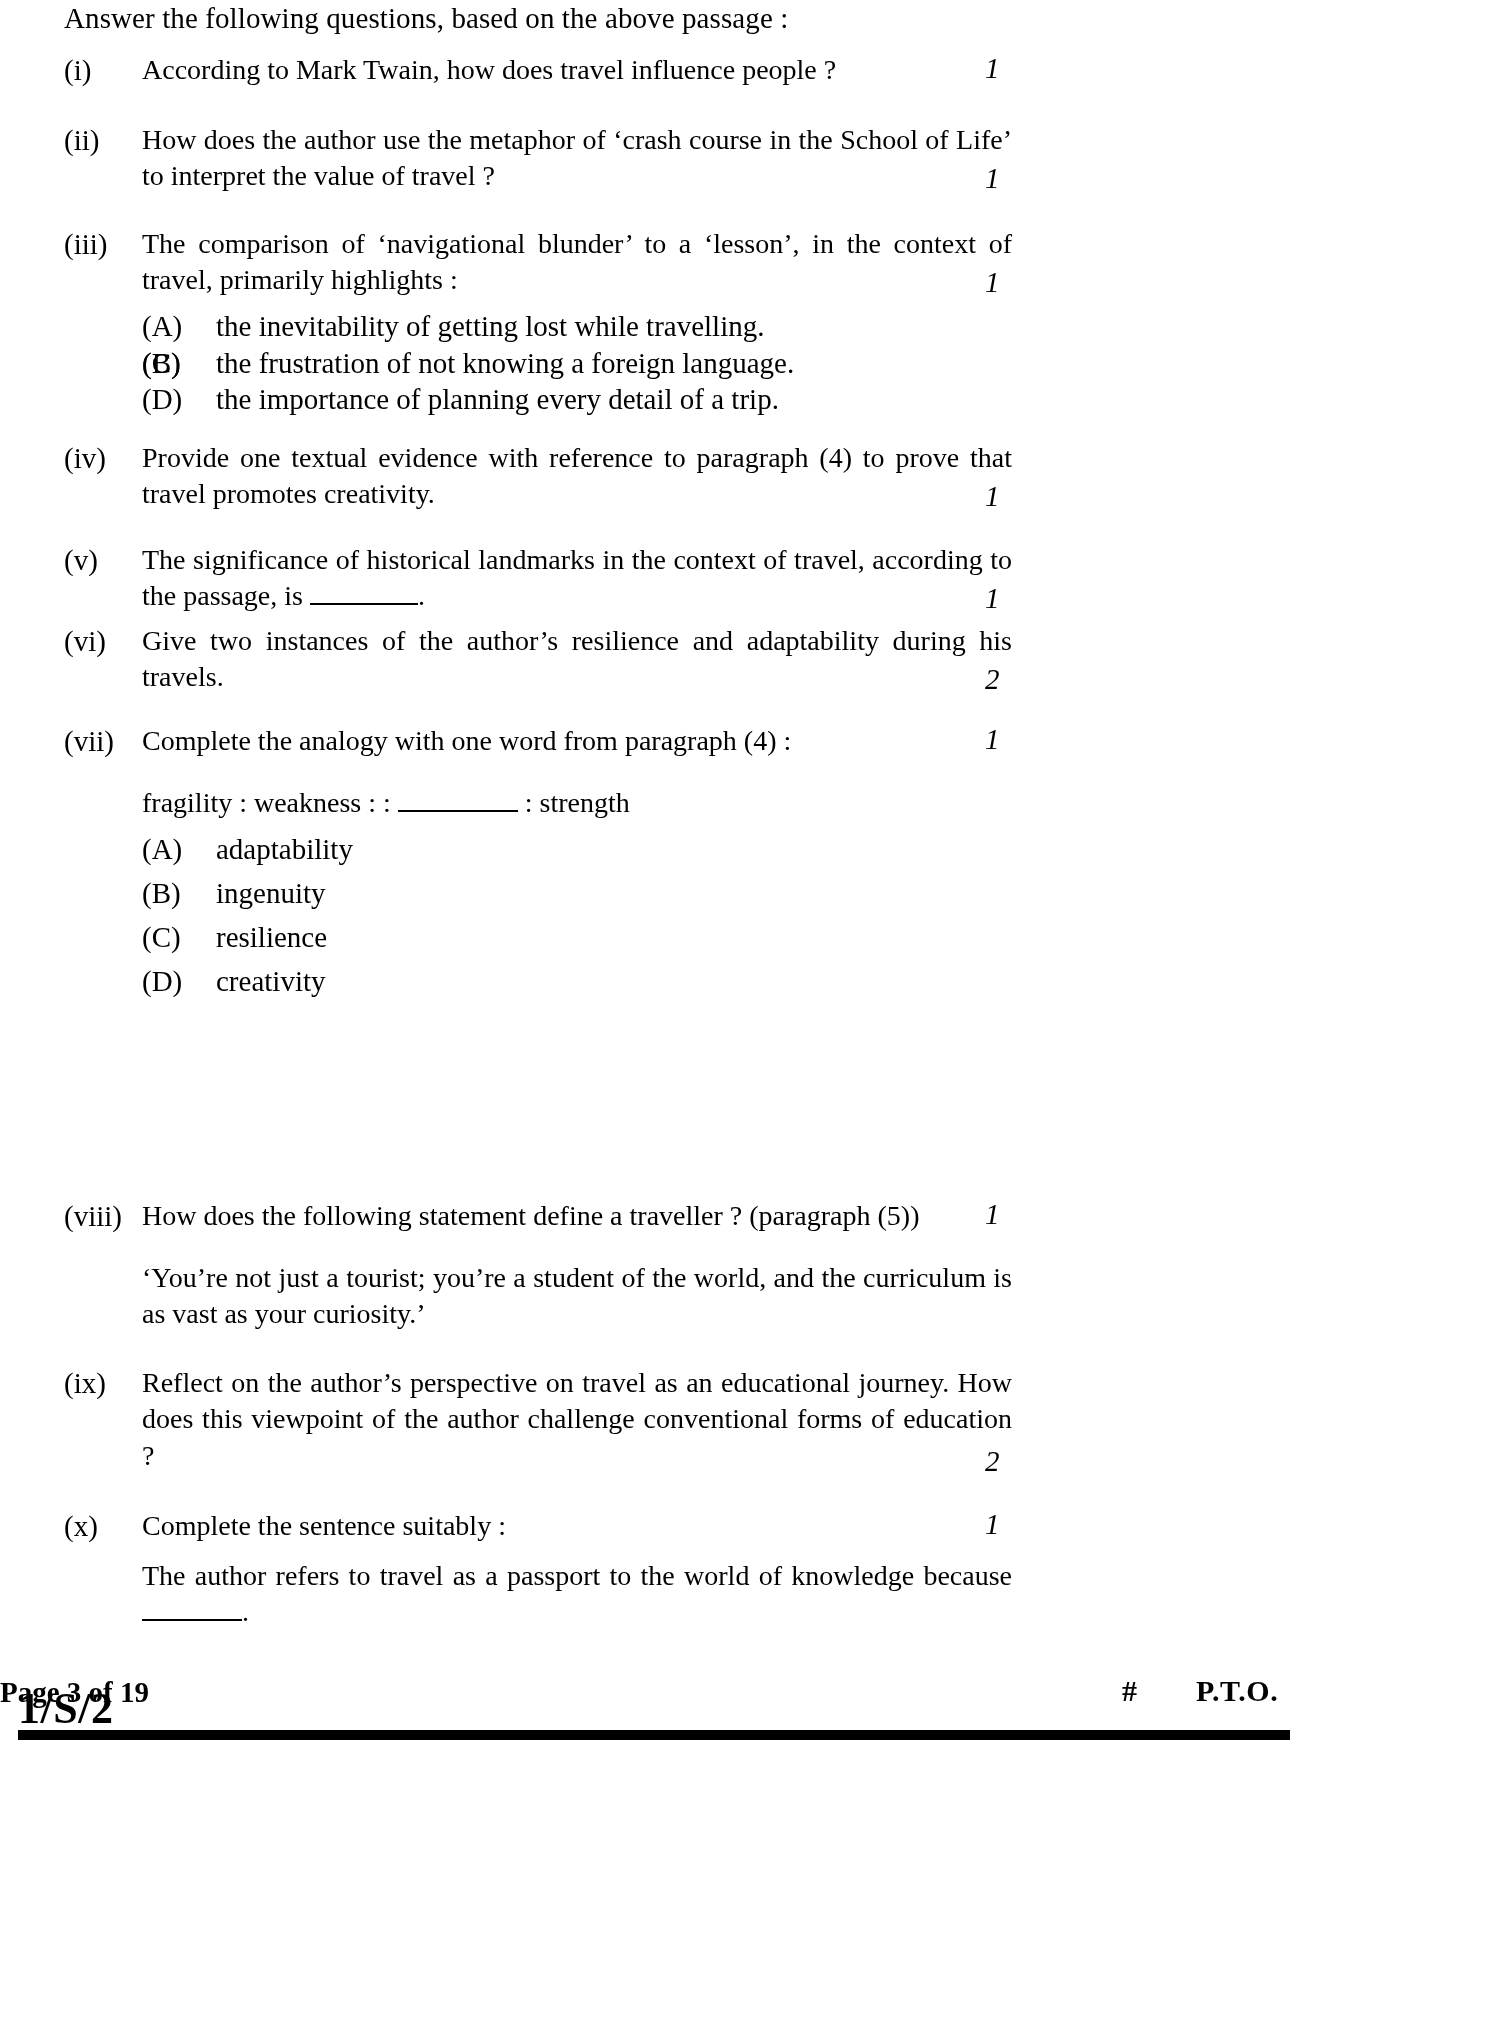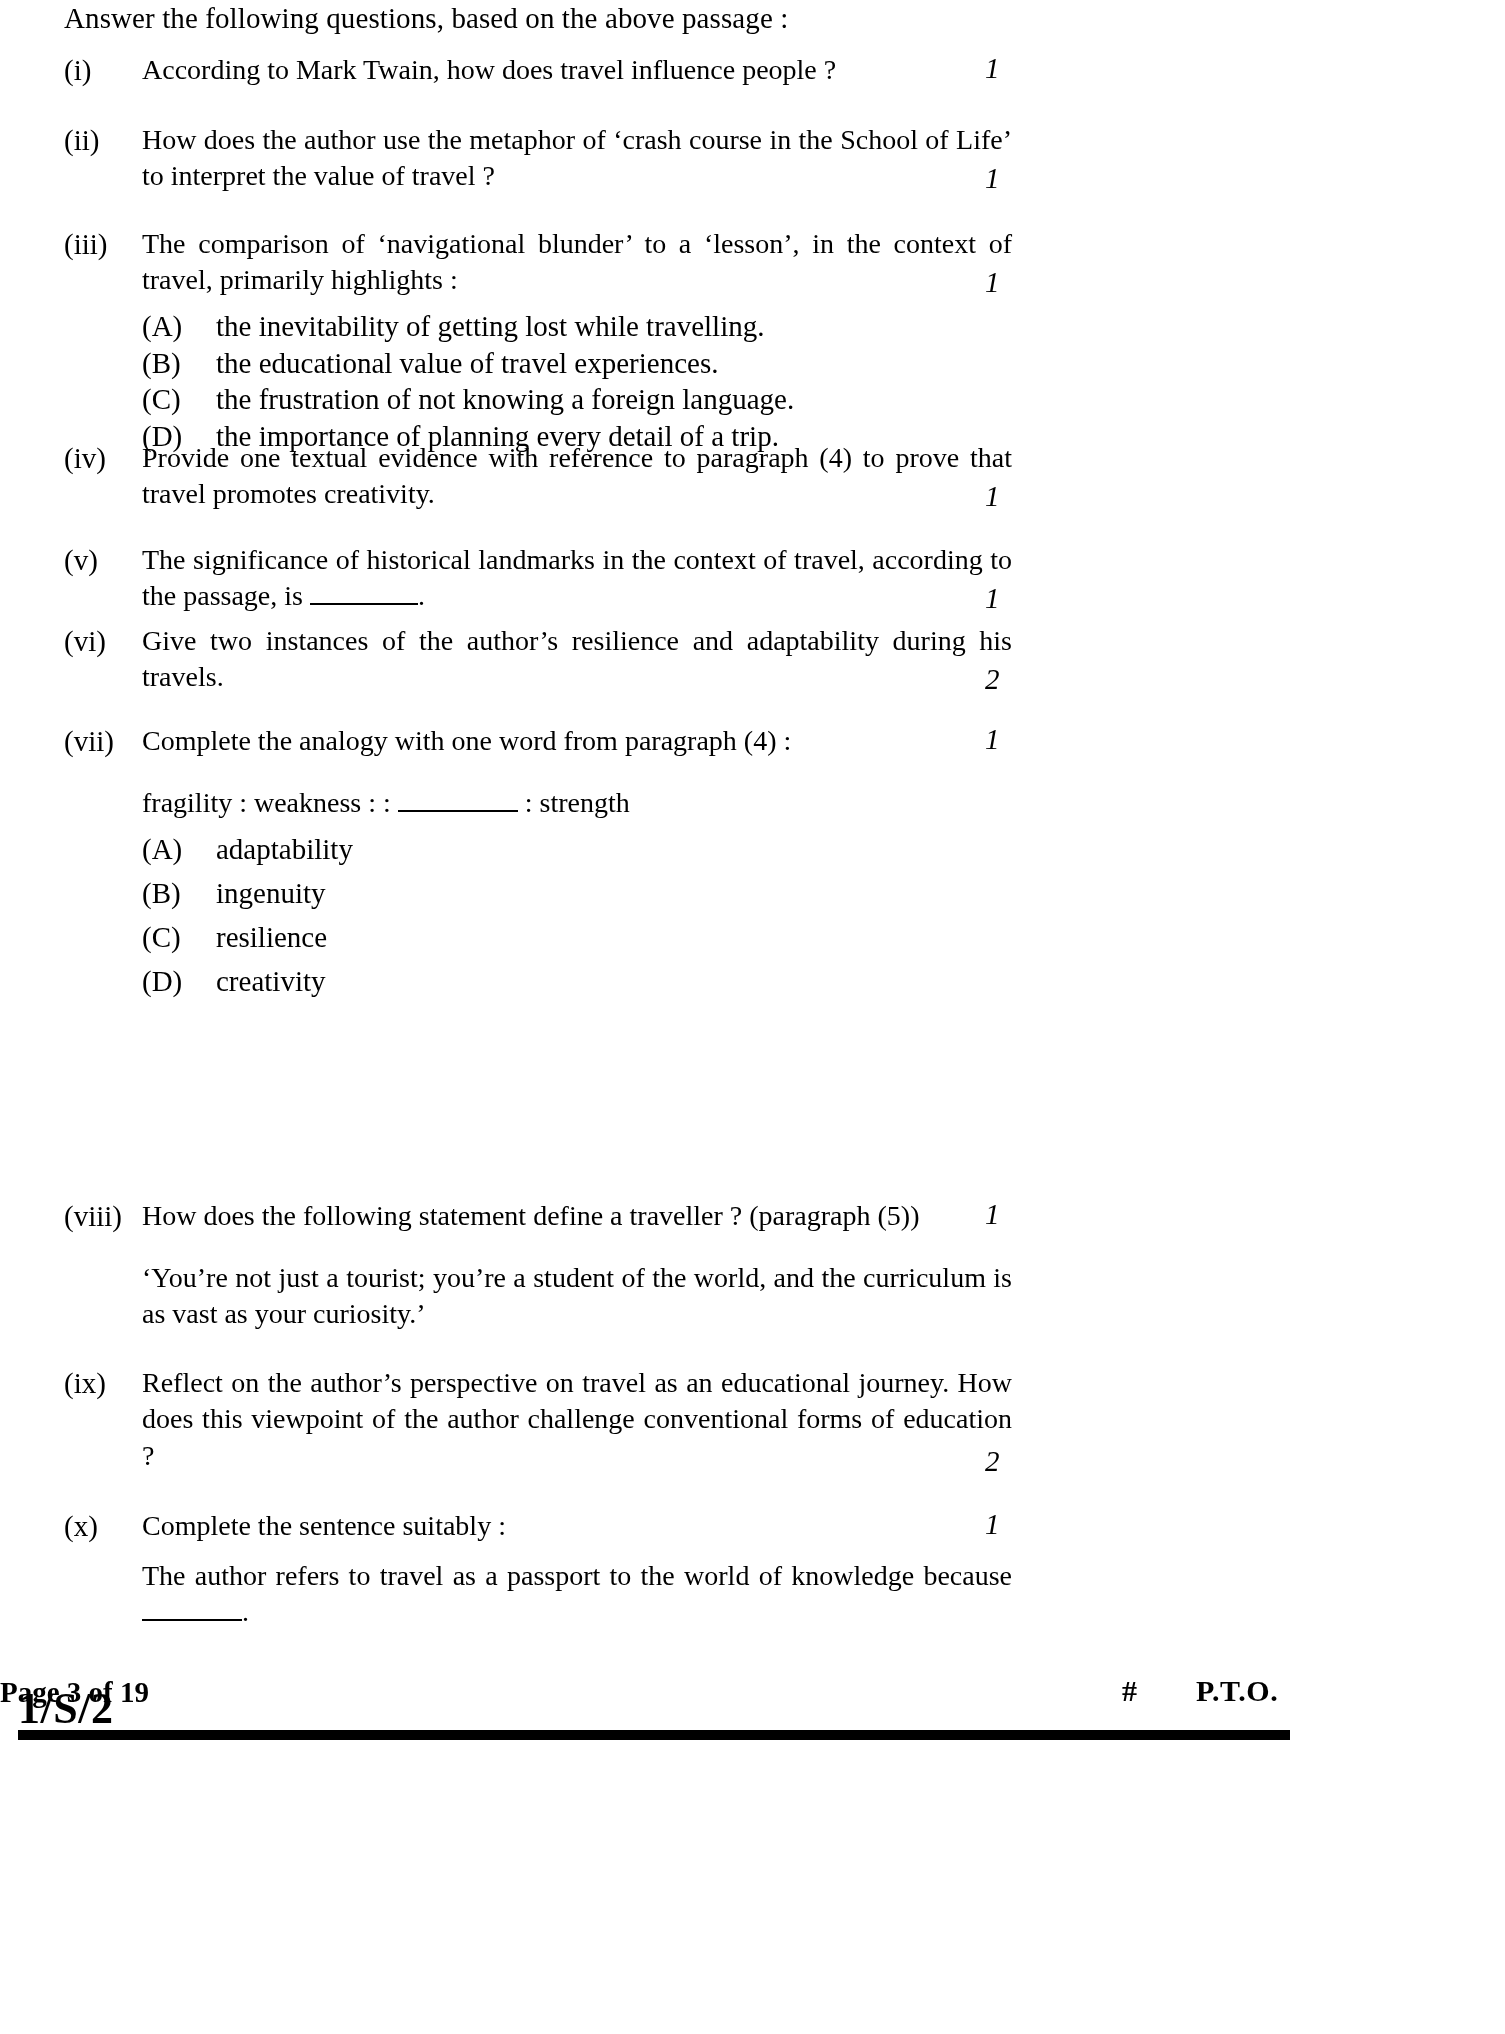--- a/index.html
+++ b/index.html
@@ -182,21 +182,20 @@
     <div class="qblock" style="top:226px;">
       <div class="marker">(iii)</div>
       <div class="qbody">The comparison of ‘navigational blunder’ to a ‘lesson’, in the context of travel, primarily highlights :</div>
       <div class="opts" style="position:absolute; left:78px; top:80px; width:900px;">
         <div class="opt">
           <span class="lbl">(A)</span>
           <span>the inevitability of getting lost while travelling.</span>
         </div>
         <div class="opt">
           <span class="lbl">(B)</span>
-          <span>the educational value of travel experiences.</span>
         </div>
         <div class="opt">
           <span class="lbl">(C)</span>
           <span>the frustration of not knowing a foreign language.</span>
         </div>
         <div class="opt">
           <span class="lbl">(D)</span>
           <span>the importance of planning every detail of a trip.</span>
         </div>
       </div>

